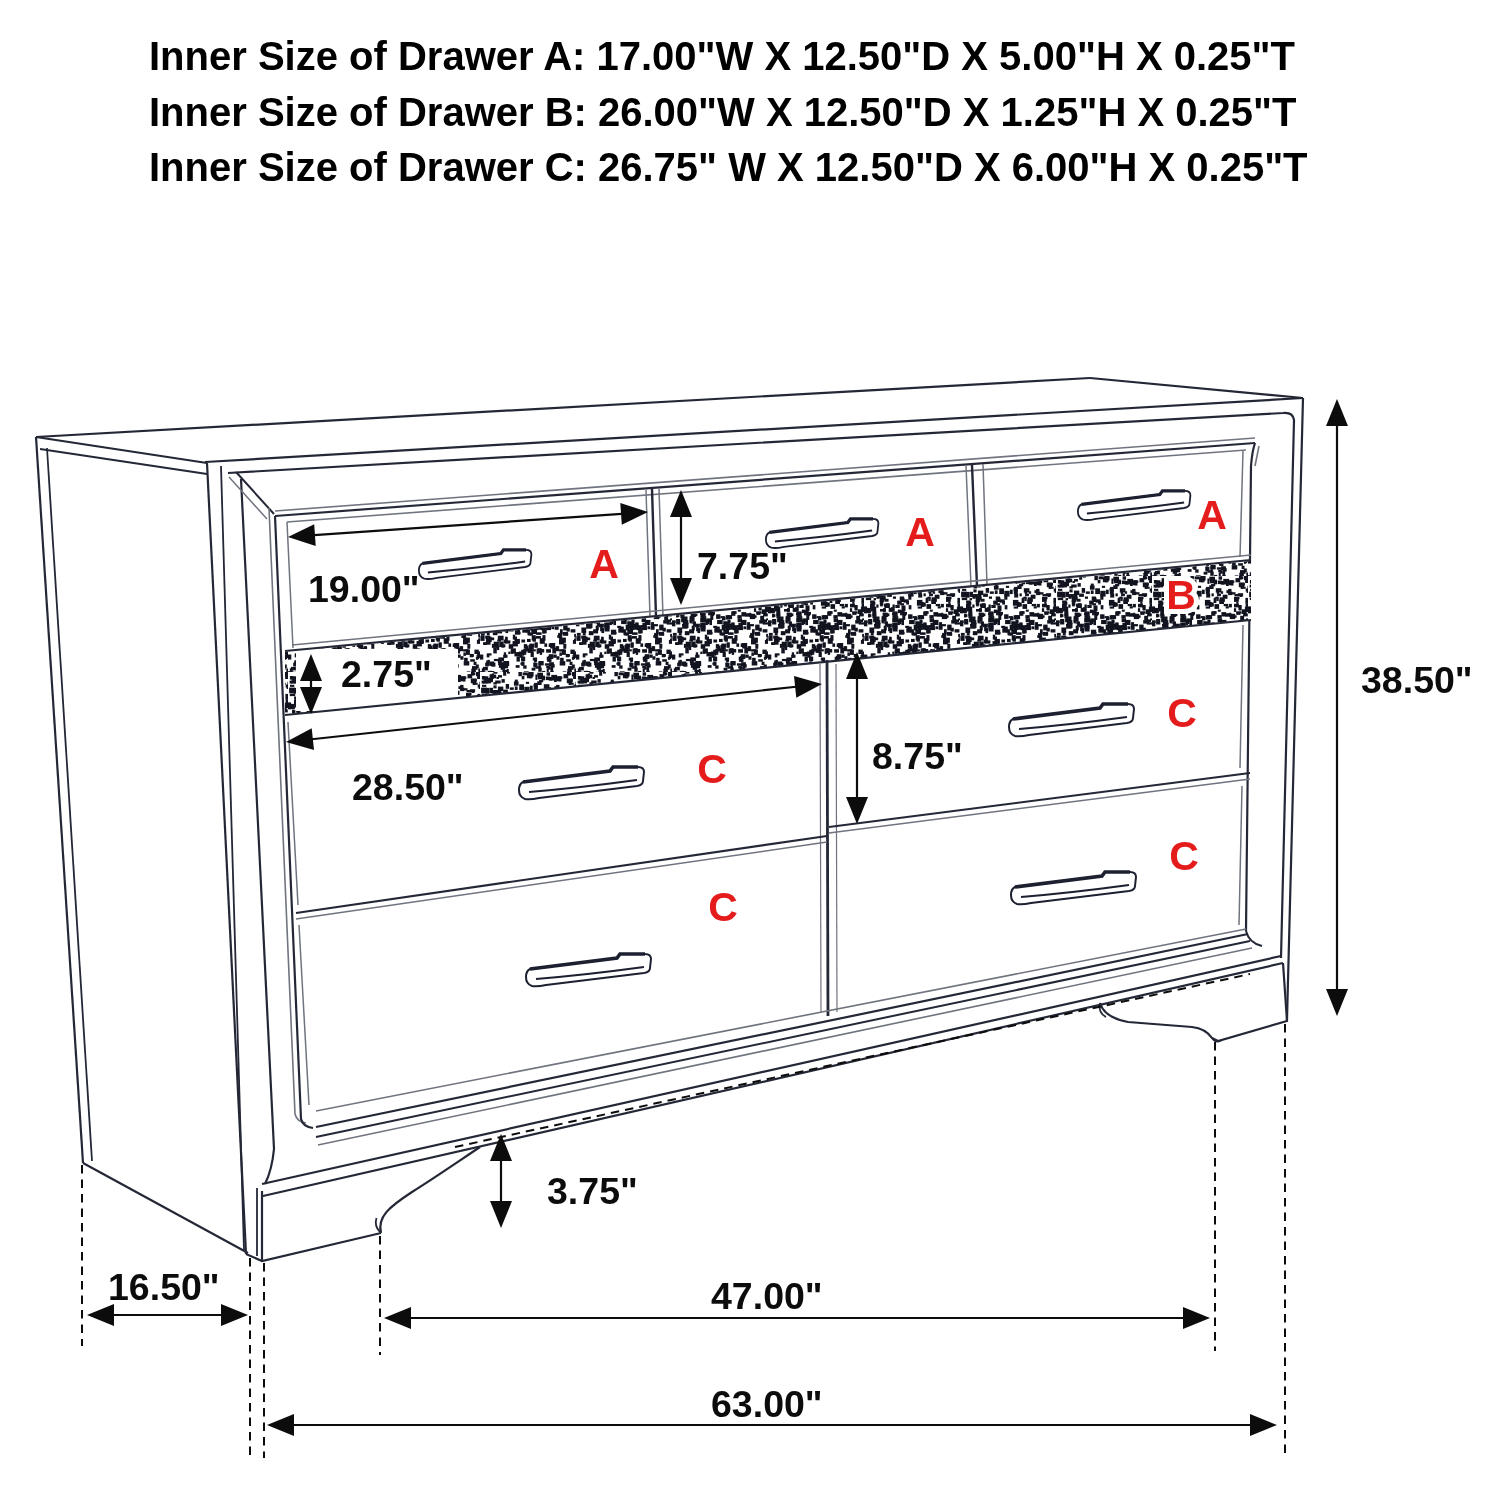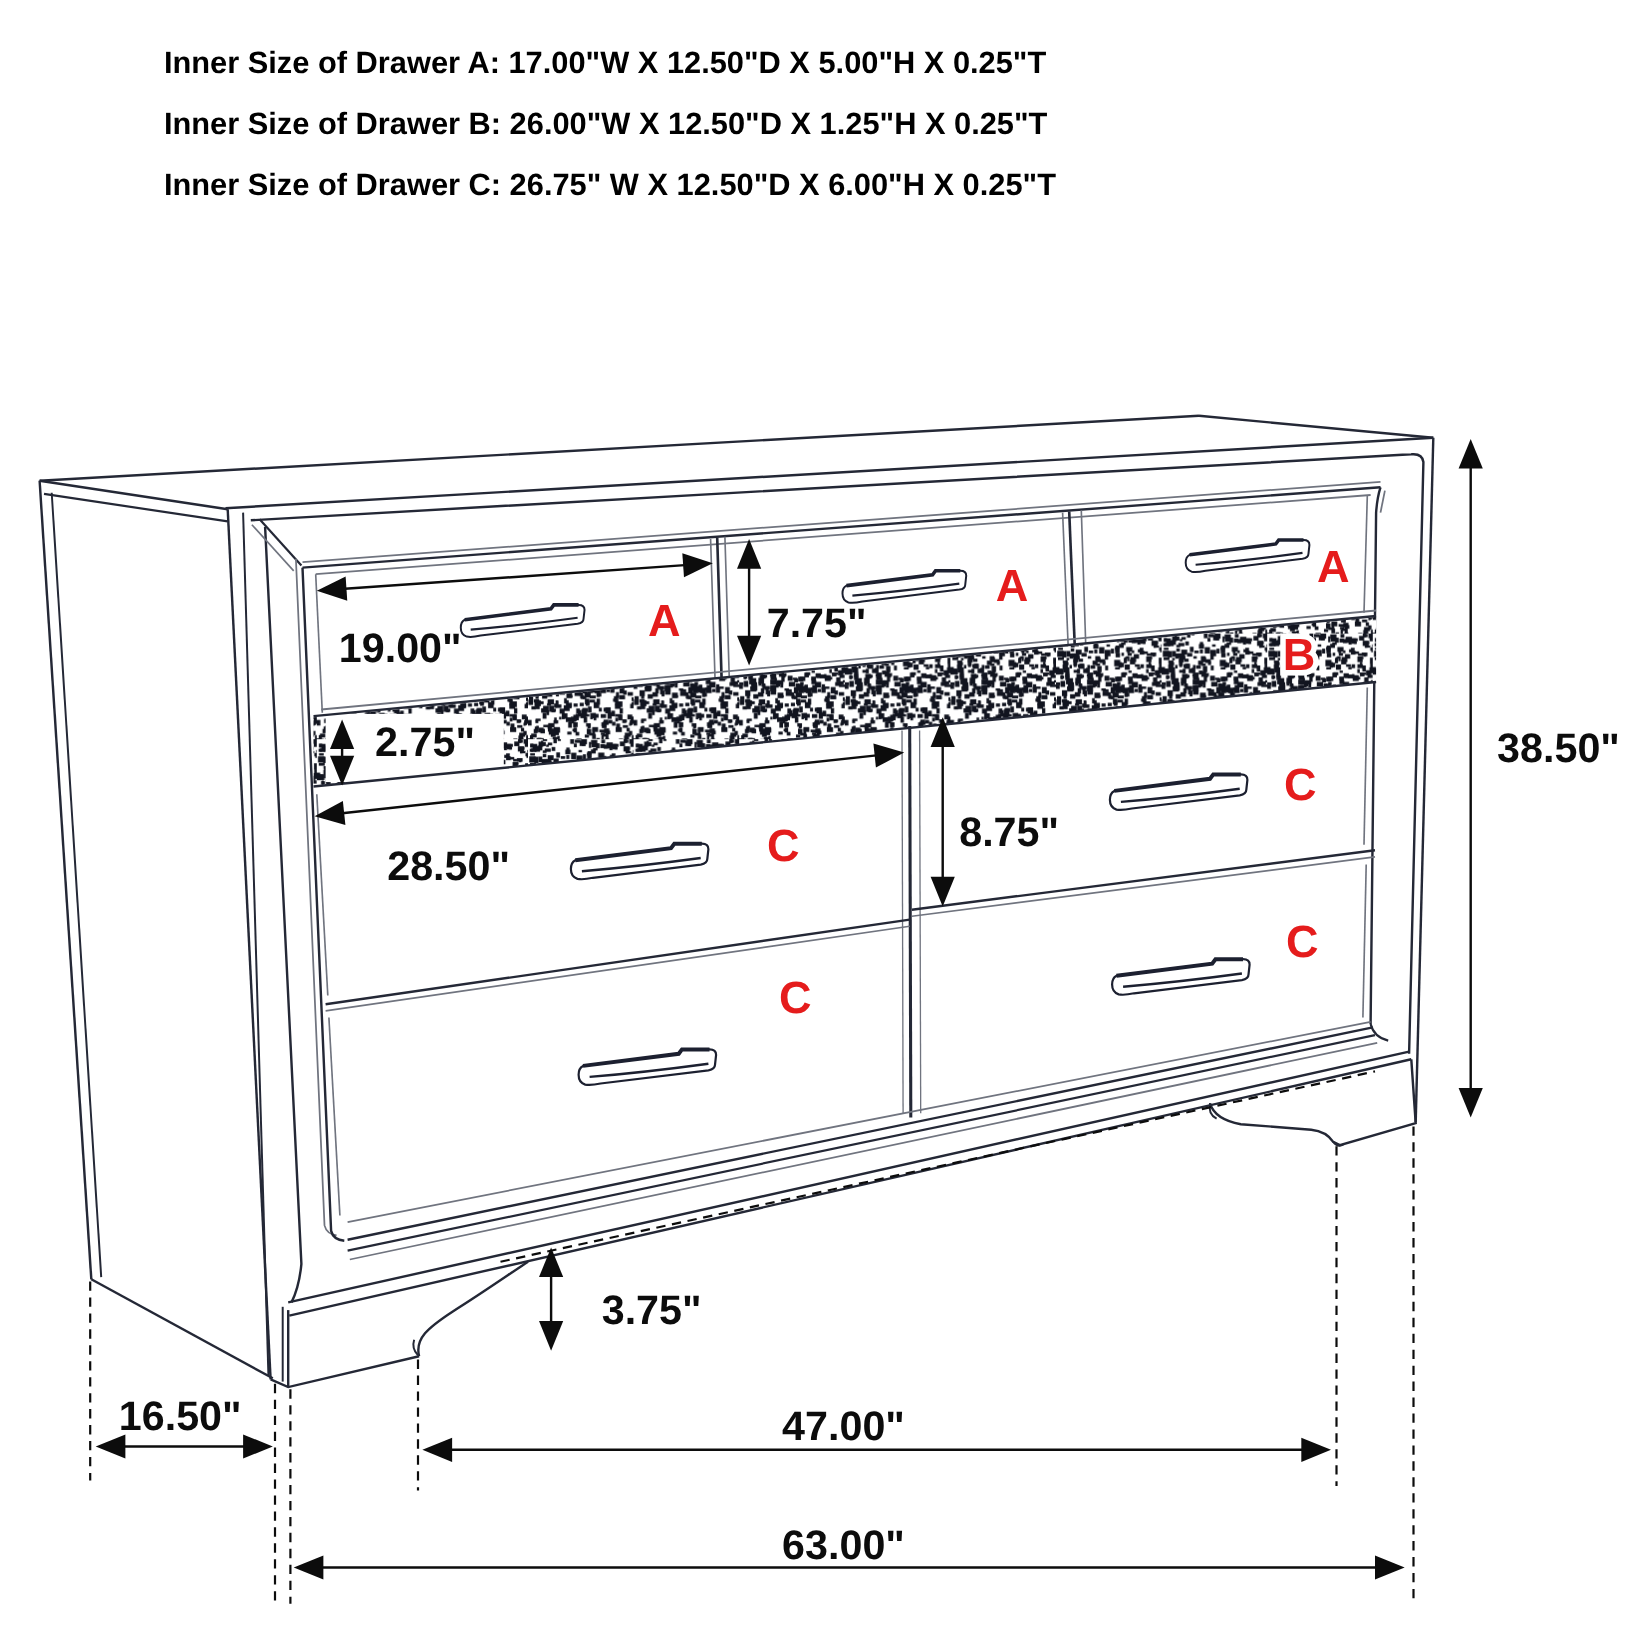--- a/index.html
+++ b/index.html
@@ -1,15 +1,15 @@
 <!DOCTYPE html>
 <html><head><meta charset="utf-8">
 <style>
 html,body{margin:0;padding:0;background:#fff;width:1500px;height:1500px;overflow:hidden}
-.hdr{position:absolute;left:149px;top:29px;font-family:"Liberation Sans",sans-serif;font-weight:bold;font-size:28px;line-height:55.5px;color:#000;white-space:pre}
+.hdr{position:absolute;left:149px;top:29px;font-family:"Liberation Sans",sans-serif;font-weight:bold;font-size:40px;line-height:55.5px;color:#000;white-space:pre}
 </style></head>
 <body>
 <div class="hdr">Inner Size of Drawer A: 17.00"W X 12.50"D X 5.00"H X 0.25"T
 Inner Size of Drawer B: 26.00"W X 12.50"D X 1.25"H X 0.25"T
 Inner Size of Drawer C: 26.75" W X 12.50"D X 6.00"H X 0.25"T</div>
 <svg width="1500" height="1500" style="position:absolute;left:0;top:0">
 <defs>
       <pattern id="sp" width="96" height="96" patternUnits="userSpaceOnUse">
         <rect width="96" height="96" fill="white"></rect>
         <rect x="42.3" y="52.9" width="5.5" height="3.8" fill="#11141f"></rect>

